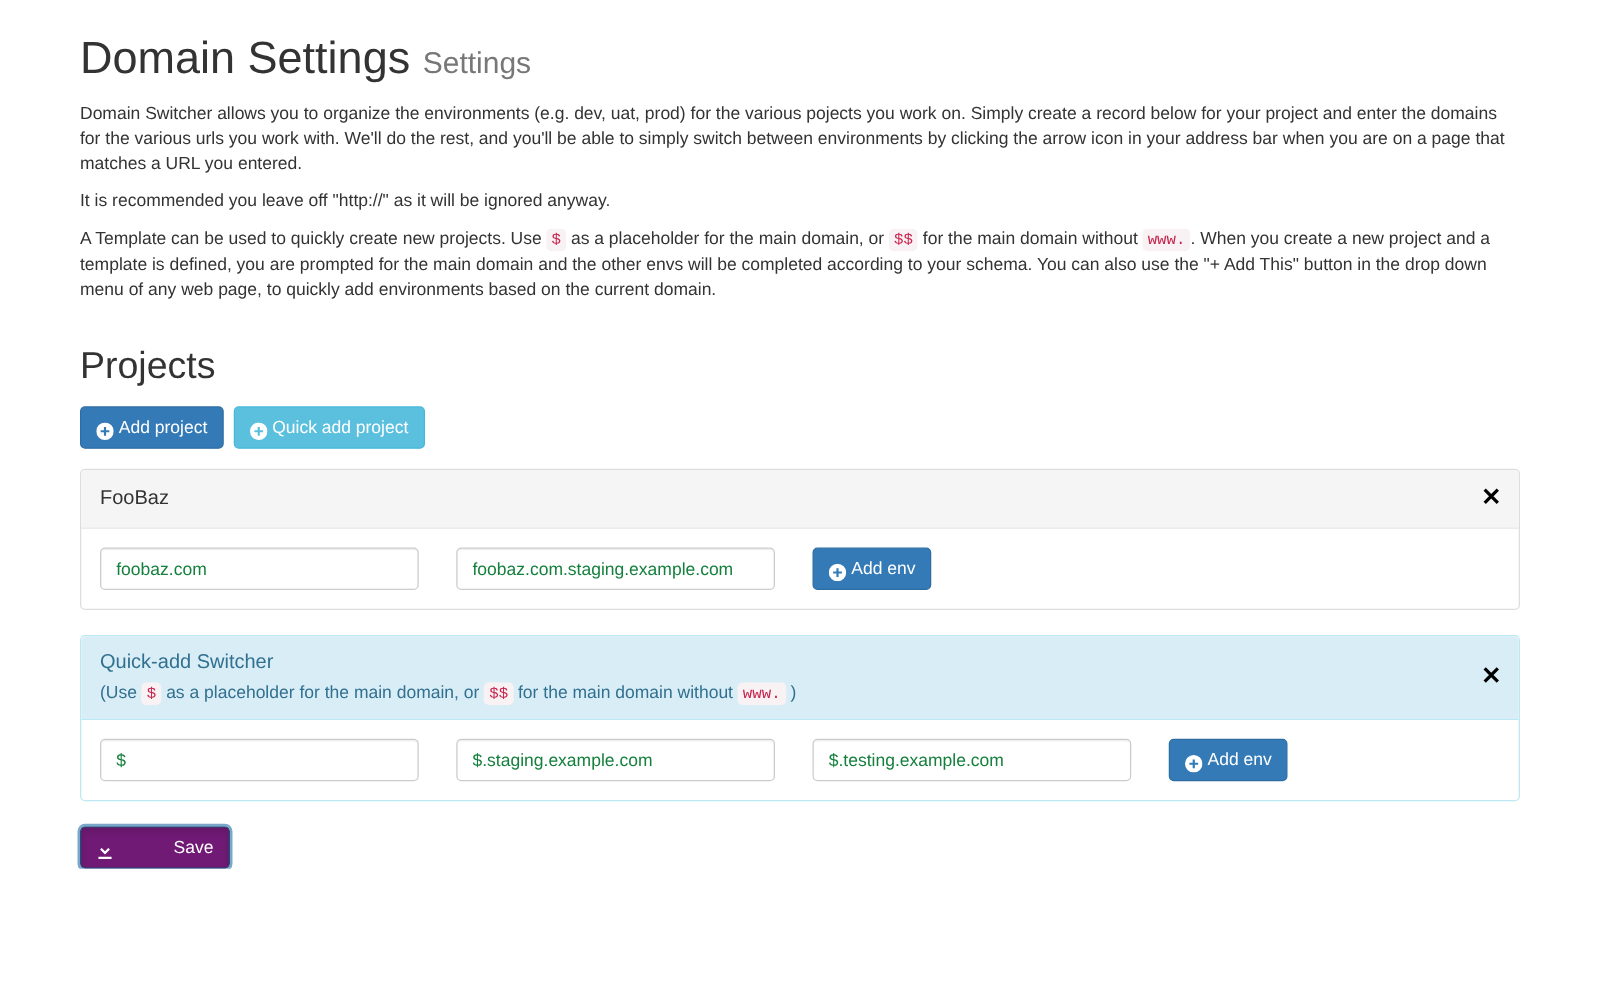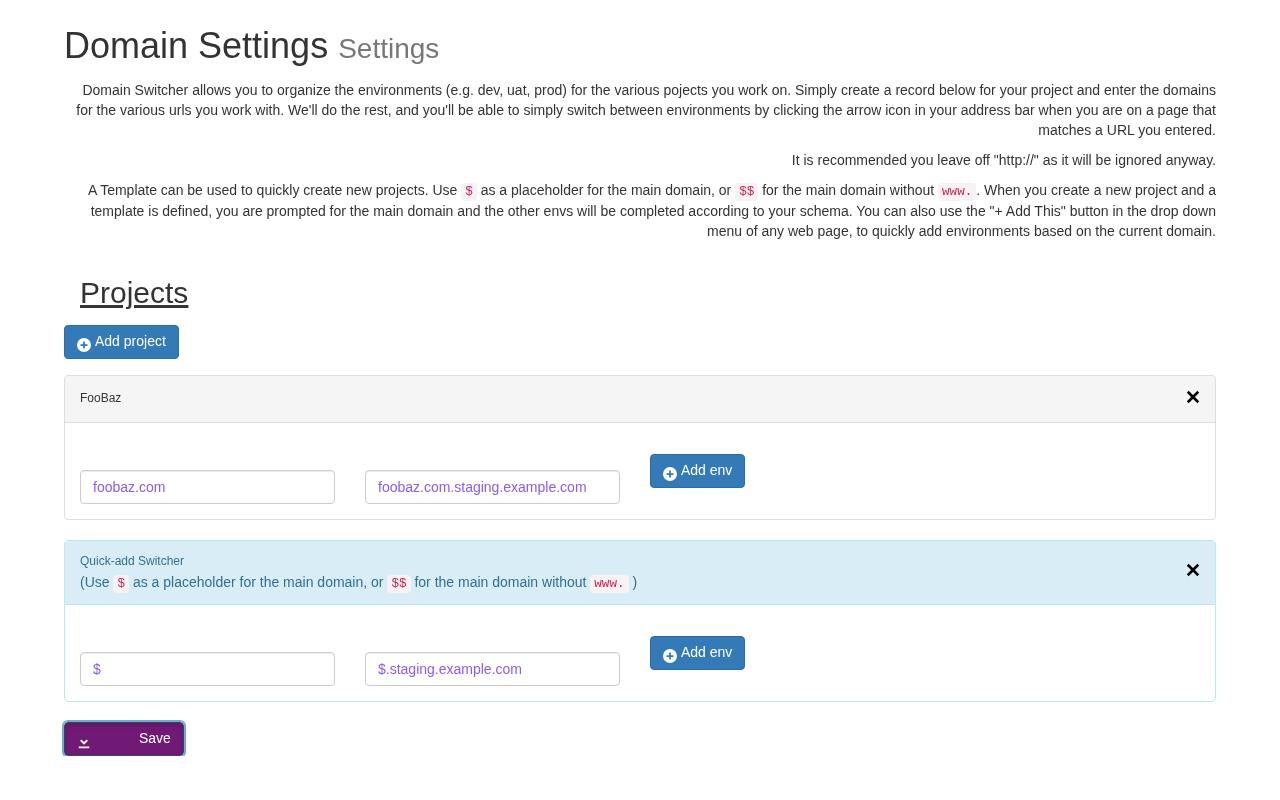--- a/index.html
+++ b/index.html
@@ -12,34 +12,32 @@
     background: #fff;
     padding: 0 64px;
   }
   h1 {
     font-size: 36px;
     font-weight: 500;
     margin: 20px 0 10px 0;
     color: #333;
   }
   h1 small {
-    font-size: 28px;
+    font-size: 24px;
     color: #777;
     font-weight: 400;
   }
   h2 {
     font-size: 30px;
     font-weight: 500;
-    margin: 30px 0 10px 16px;
-    color: #333;
-    text-decoration: underline;
+    margin: 30px 0 10px 0;
+    color: #333;
   }
   p {
     margin: 0 0 10px 0;
-    text-align: right;
   }
   code {
     padding: 2px 4px;
     font-size: 90%;
     color: #c7254e;
     background-color: #f9f2f4;
     border-radius: 4px;
     font-family: Menlo, Monaco, Consolas, "Courier New", monospace;
   }
   .btn {
@@ -93,41 +91,40 @@
     color: #333;
   }
   .panel-info .panel-heading {
     background: #d9edf7;
     border-color: #bce8f1;
     color: #31708f;
   }
   .panel-info {
     border-color: #bce8f1;
   }
-  .panel-title { font-size: 12px; }
+  .panel-title { font-size: 16px; }
   .panel-heading .small { font-size: 14px; display:block; margin-top:2px;}
   .panel-body {
     padding: 15px;
   }
   .env-row {
     display: flex;
     align-items: center;
     gap: 30px;
   }
   .env-input {
     width: 255px;
     height: 34px;
     padding: 6px 12px;
     font-size: 14px;
-    color: #8b5cf6;
+    color: #15803d;
     background: #fff;
     border: 1px solid #ccc;
     border-radius: 4px;
     box-shadow: inset 0 1px 1px rgba(0,0,0,.075);
-    margin-top: 32px;
   }
   .close-x {
     cursor: pointer;
     color: #000;
     font-size: 18px;
     font-weight: bold;
     flex-shrink:0;
     margin-left:10px;
   }
   .head-left { flex: 1; min-width: 0; }
@@ -148,20 +145,26 @@
 </p>
 
 <h2>Projects</h2>
 
 <div class="button-row">
   <button class="btn btn-primary">
     <svg width="14" height="14" viewBox="0 0 16 16" fill="currentColor">
         <path d="M8 0a8 8 0 100 16A8 8 0 008 0zm4 9H9v3H7V9H4V7h3V4h2v3h3v2z"></path>
       </svg>
     <span>Add project</span>
+  </button>
+  <button class="btn btn-info">
+    <svg width="14" height="14" viewBox="0 0 16 16" fill="currentColor">
+        <path d="M8 0a8 8 0 100 16A8 8 0 008 0zm4 9H9v3H7V9H4V7h3V4h2v3h3v2z"></path>
+      </svg>
+    <span>Quick add project</span>
   </button>
 </div>
 
 <div class="panel">
   <div class="panel-heading">
     <span class="panel-title head-left">FooBaz</span>
     <span class="close-x">
       <svg width="14" height="14" viewBox="0 0 16 16" fill="currentColor">
           <path d="M2 2l12 12M14 2L2 14" stroke="currentColor" stroke-width="3"></path>
         </svg>
@@ -192,20 +195,21 @@
     <span class="close-x">
       <svg width="14" height="14" viewBox="0 0 16 16" fill="currentColor">
           <path d="M2 2l12 12M14 2L2 14" stroke="currentColor" stroke-width="3"></path>
         </svg>
     </span>
   </div>
   <div class="panel-body">
     <div class="env-row">
       <input class="env-input" value="$" style="">
       <input class="env-input" value="$.staging.example.com" style="">
+      <input class="env-input" value="$.testing.example.com" style="">
       <button class="btn btn-primary">
         <svg width="14" height="14" viewBox="0 0 16 16" fill="currentColor">
             <path d="M8 0a8 8 0 100 16A8 8 0 008 0zm4 9H9v3H7V9H4V7h3V4h2v3h3v2z"></path>
           </svg>
         <span>Add env</span>
       </button>
     </div>
   </div>
 </div>
 

